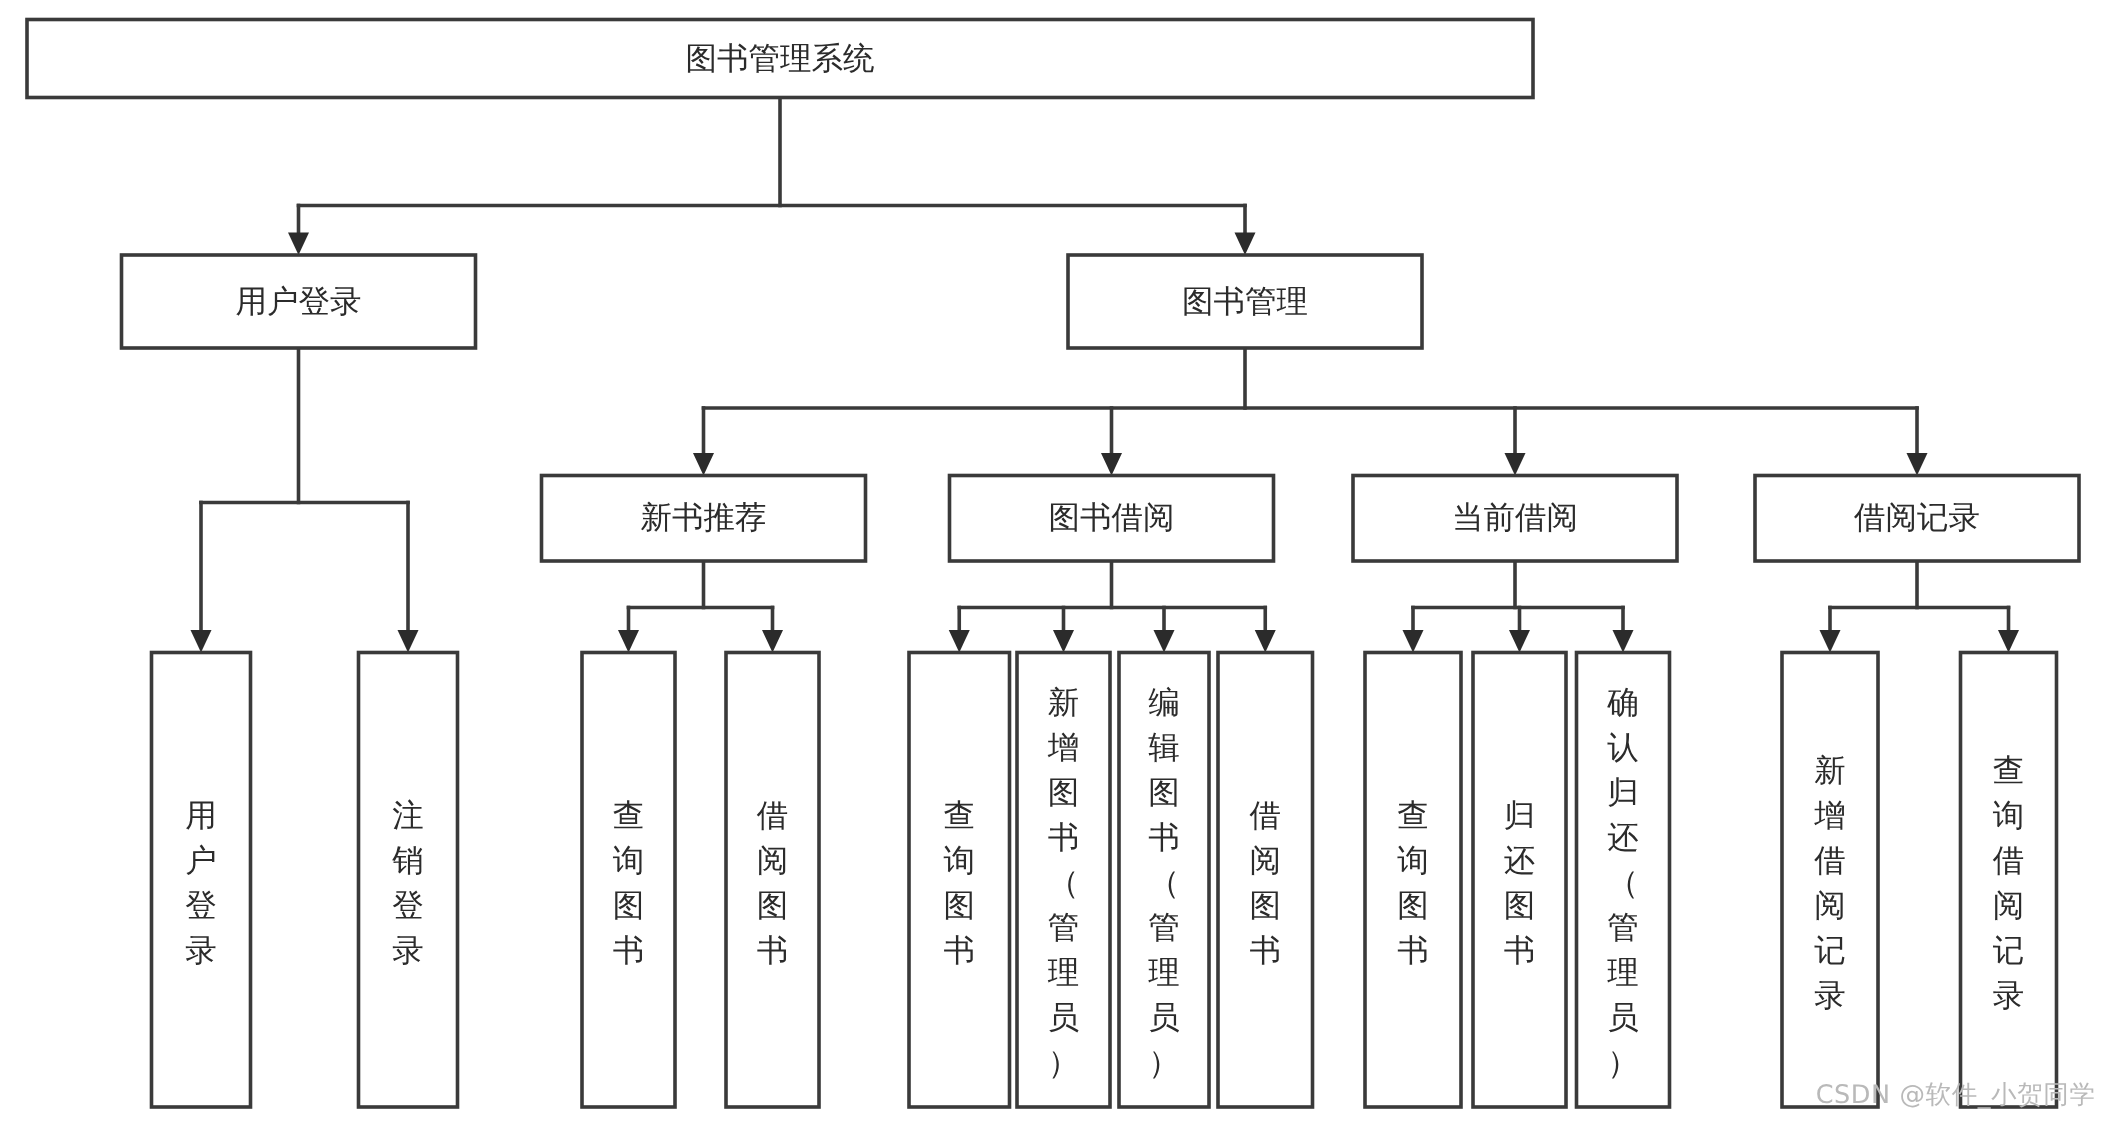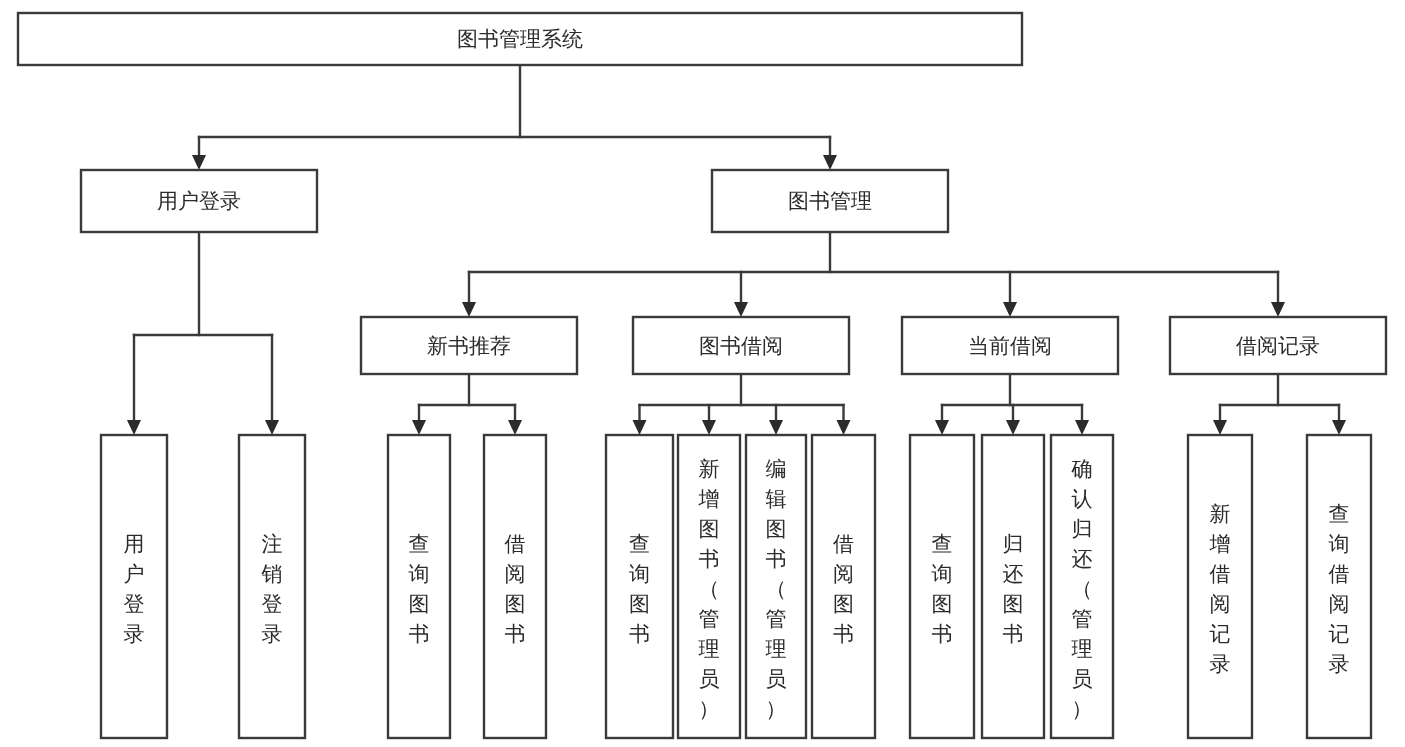--- a/index.html
+++ b/index.html
@@ -211,14 +211,15 @@
           <rect x="1188" y="435" width="64" height="303" class="node-box"></rect>
           <text x="1220" y="520.5" class="vert-label"><tspan x="1220" dy="0">新</tspan><tspan x="1220" dy="30">增</tspan><tspan x="1220" dy="30">借</tspan><tspan x="1220" dy="30">阅</tspan><tspan x="1220" dy="30">记</tspan><tspan x="1220" dy="30">录</tspan></text>
         </g>
         <g>
           <rect x="1307" y="435" width="64" height="303" class="node-box"></rect>
           <text x="1339" y="520.5" class="vert-label"><tspan x="1339" dy="0">查</tspan><tspan x="1339" dy="30">询</tspan><tspan x="1339" dy="30">借</tspan><tspan x="1339" dy="30">阅</tspan><tspan x="1339" dy="30">记</tspan><tspan x="1339" dy="30">录</tspan></text>
         </g>
       </g>
   </svg>
 
+  <div class="watermark">CSDN @软件_小贺同学</div>
 
 </div>
 
 </body></html>

